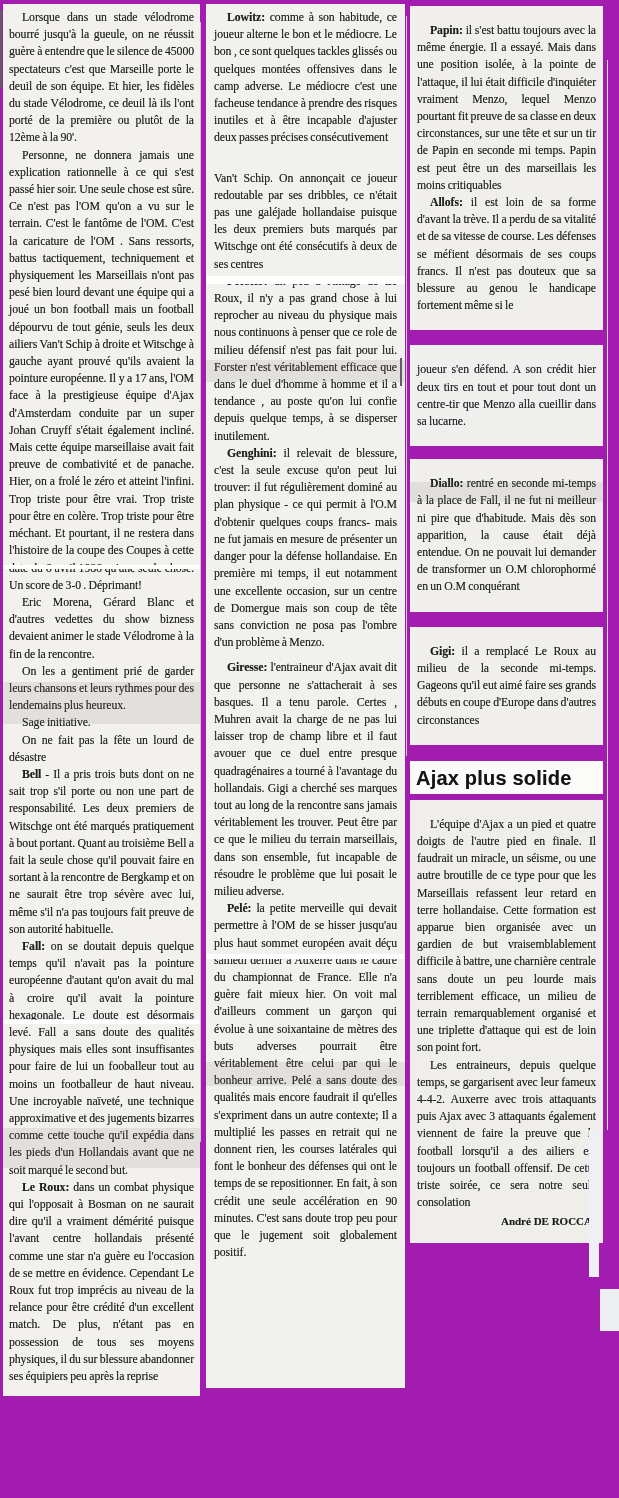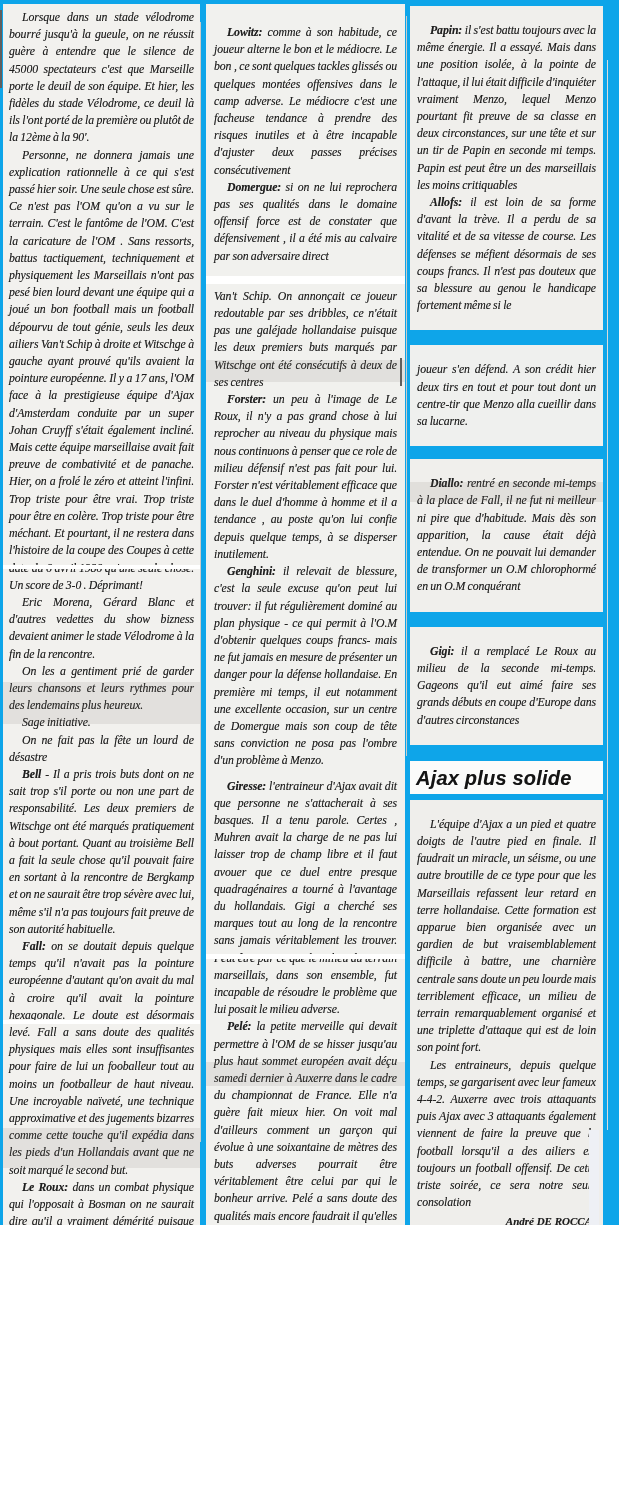--- a/index.html
+++ b/index.html
@@ -1,26 +1,25 @@
 <!DOCTYPE html>
 <html><head>
 <meta charset="utf-8">
 <style>
   html,body { margin:0; padding:0; background:#ffffff; }
   .page {
-    position:relative; width:619px; height:1225px; background:#0ea5e9;
+    position:relative; width:619px; height:1498px; background:#a21caf;
     overflow:hidden;
     font-family:"Liberation Serif","DejaVu Serif",serif;
     color:#1e1e1e;
-    font-style:italic;
   }
   .col { position:absolute; box-sizing:border-box; overflow:hidden; }
   .colbg { background:#f2f1ee; }
   #col1 { left:3px;  top:4px;  width:197px; height:1392px; padding:5px 6px; }
-  #col2 { left:206px; top:4px; width:199px; height:1384px; padding:20px 8px; background:#f1f1ee; }
+  #col2 { left:206px; top:4px; width:199px; height:1384px; padding:5px 8px; background:#f1f1ee; }
   #col3 { left:410px; top:6px; width:193px; }
   .blk { background:#f0efec; padding:16px 7px; }
   #c3b1 { margin-bottom:15px; }
   #c3b2 { margin-bottom:13px; background:#eff0ee; }
   #c3b3 { margin-bottom:15px; }
   #c3b4 { margin-bottom:16px; }
   #c3heading { background:#fbfbfa; padding:6px 4px 4px 6px; margin-bottom:6px; }
   #c3b5 { background:#efeeeb; }
   .para {
     margin:0; text-indent:13px; text-align:justify;
@@ -62,21 +61,20 @@
     <p class="para"><b class="lead">Fall:</b><span> on se doutait depuis quelque temps qu'il n'avait pas la pointure européenne d'autant qu'on avait du mal à croire qu'il avait la pointure hexagonale. Le doute est désormais levé. Fall a sans doute des qualités physiques mais elles sont insuffisantes pour faire de lui un fooballeur tout au moins un footballeur de haut niveau. Une incroyable naïveté, une technique approximative et des jugements bizarres comme cette touche qu'il expédia dans les pieds d'un Hollandais avant que ne soit marqué le second but.</span></p>
     <p class="para"><b class="lead">Le Roux:</b><span> dans un combat physique qui l'opposait à Bosman on ne saurait dire qu'il a vraiment démérité puisque l'avant centre hollandais présenté comme une star n'a guère eu l'occasion de se mettre en évidence. Cependant Le Roux fut trop imprécis au niveau de la relance pour être crédité d'un excellent match. De plus, n'étant pas en possession de tous ses moyens physiques, il du sur blessure abandonner ses équipiers peu après la reprise</span></p>
     <div class="seam" style="top:561px; height:4px;"></div>
     <div class="seam" style="top:1016px; height:4px;"></div>
     <div class="shade" style="top:678px; height:42px;"></div>
     <div class="shade" style="top:1124px; height:40px;"></div>
   </div>
 
   <div class="col" id="col2">
     <p class="para"><b class="lead">Lowitz:</b><span> comme à son habitude, ce joueur alterne le bon et le médiocre. Le bon , ce sont quelques tackles glissés ou quelques montées offensives dans le camp adverse. Le médiocre c'est une facheuse tendance à prendre des risques inutiles et à être incapable d'ajuster deux passes précises consécutivement</span></p>
-    <p class="para"><b class="lead">Domergue:</b><span> si on ne lui reprochera pas ses qualités dans le domaine offensif force est de constater que défensivement , il a été mis au calvaire par son adversaire direct</span></p>
     <p class="para cont" style="margin-top:23px;"><span>Van't Schip. On annonçait ce joueur redoutable par ses dribbles, ce n'était pas une galéjade hollandaise puisque les deux premiers buts marqués par Witschge ont été consécutifs à deux de ses centres</span></p>
     <p class="para"><b class="lead">Forster:</b><span> un peu à l'image de Le Roux, il n'y a pas grand chose à lui reprocher au niveau du physique mais nous continuons à penser que ce role de milieu défensif n'est pas fait pour lui. Forster n'est véritablement efficace que dans le duel d'homme à homme et il a tendance , au poste qu'on lui confie depuis quelque temps, à se disperser inutilement.</span></p>
     <p class="para"><b class="lead">Genghini:</b><span> il relevait de blessure, c'est la seule excuse qu'on peut lui trouver: il fut régulièrement dominé au plan physique - ce qui permit à l'O.M d'obtenir quelques coups francs- mais ne fut jamais en mesure de présenter un danger pour la défense hollandaise. En première mi temps, il eut notamment une excellente occasion, sur un centre de Domergue mais son coup de tête sans conviction ne posa pas l'ombre d'un problème à Menzo.</span></p>
     <p class="para" style="margin-top:8px;"><b class="lead">Giresse:</b><span> l'entraineur d'Ajax avait dit que personne ne s'attacherait à ses basques. Il a tenu parole. Certes , Muhren avait la charge de ne pas lui laisser trop de champ libre et il faut avouer que ce duel entre presque quadragénaires a tourné à l'avantage du hollandais. Gigi a cherché ses marques tout au long de la rencontre sans jamais véritablement les trouver. Peut être par ce que le milieu du terrain marseillais, dans son ensemble, fut incapable de résoudre le problème que lui posait le milieu adverse.</span></p>
     <p class="para"><b class="lead">Pelé:</b><span> la petite merveille qui devait permettre à l'OM de se hisser jusqu'au plus haut sommet européen avait déçu samedi dernier à Auxerre dans le cadre du championnat de France. Elle n'a guère fait mieux hier. On voit mal d'ailleurs comment un garçon qui évolue à une soixantaine de mètres des buts adverses pourrait être véritablement être celui par qui le bonheur arrive. Pelé a sans doute des qualités mais encore faudrait il qu'elles s'expriment dans un autre contexte; Il a multiplié les passes en retrait qui ne donnent rien, les courses latérales qui font le bonheur des défenses qui ont le temps de se repositionner. En fait, à son crédit une seule accélération en 90 minutes. C'est sans doute trop peu pour que le jugement soit globalement positif.</span></p>
     <div class="seam" style="top:272px; height:8px;"></div>
     <div class="seam" style="top:950px; height:5px;"></div>
     <div class="shade" style="top:356px; height:22px;"></div>
     <div class="shade" style="top:1058px; height:24px;"></div>
   </div>

